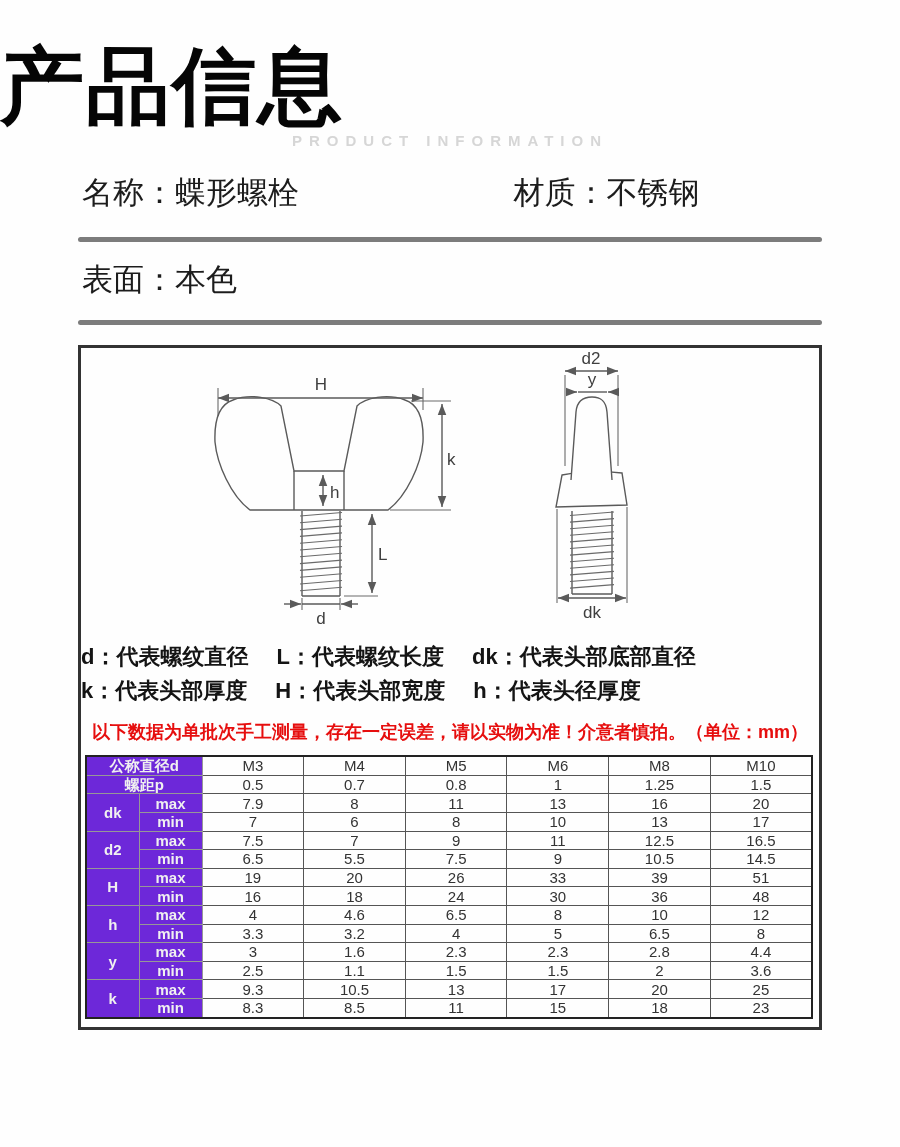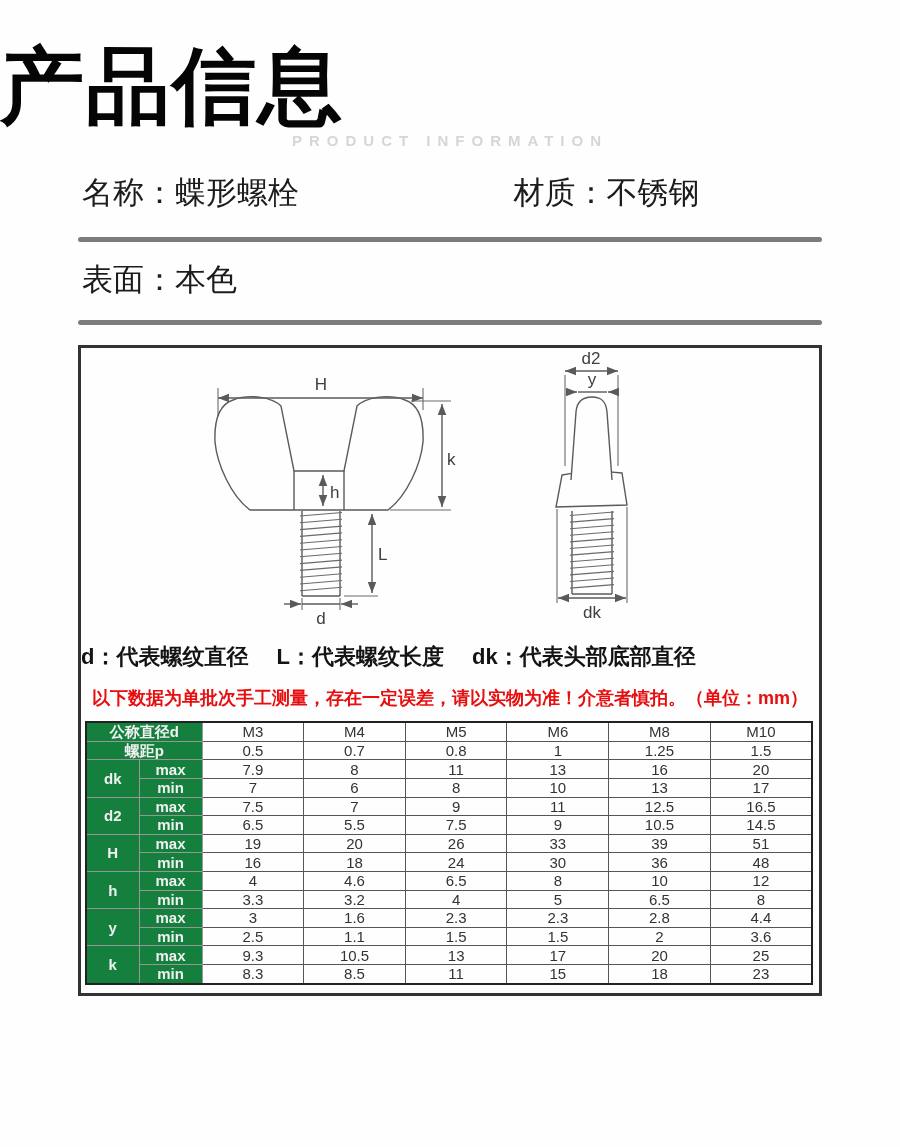--- a/index.html
+++ b/index.html
@@ -26,21 +26,21 @@
   .legend{margin-top:0;font-size:22px;font-weight:bold;
           color:#141414;line-height:34px;}
   .spec-line{margin-top:8px;text-align:center;font-size:24px;font-weight:bold;
              line-height:34px;color:#141414;}
   .note{margin-top:12px;text-align:center;font-size:18px;font-weight:bold;line-height:24px;}
 
   table.sizes{border-collapse:collapse;table-layout:fixed;width:728px;
               margin:11px 2px 8px 4px;border:2px solid #222;}
   table.sizes td{height:17.6px;line-height:17px;padding:0;text-align:center;
                  border:1px solid #555;font-size:15px;color:#333;overflow:hidden;}
-  table.sizes td.dk{background:#15803d;color:#f0f0f0;font-weight:600;
+  table.sizes td.dk{background:#6d28d9;color:#f0f0f0;font-weight:600;
                     border-color:#979797;font-size:15px;}
   svg text{font-family:"Liberation Sans","DejaVu Sans",sans-serif;font-size:17px;
            fill:#3f3f3f;stroke:none;}
   svg .dl{stroke:#5a5a5a;stroke-width:1.4;fill:none;}
   svg .thin{stroke:#6a6a6a;stroke-width:1.1;fill:none;}
 </style>
 </head>
 <body>
 
 <div class="page">
@@ -159,20 +159,21 @@
 
           <line class="thin" x1="476" y1="161" x2="476" y2="255"></line>
           <line class="thin" x1="546" y1="159" x2="546" y2="255"></line>
           <line class="dl" x1="477" y1="250" x2="545" y2="250" marker-start="url(#ar)" marker-end="url(#ar)"></line>
           <text x="511" y="270" text-anchor="middle">dk</text>
         </g>
       </svg>
 
       <div class="legend">
           <div>d：代表螺纹直径　 L：代表螺纹长度　 dk：代表头部底部直径</div>
+          <div>k：代表头部厚度　 H：代表头部宽度　 h：代表头径厚度</div>
         </div>
 
 
       <div class="note" style="color: rgb(230, 14, 14);">以下数据为单批次手工测量，存在一定误差，请以实物为准！介意者慎拍。（单位：mm）</div>
 
       <table class="sizes">
         <colgroup>
             <col style="width:53px">
             <col style="width:63px">
           </colgroup>

